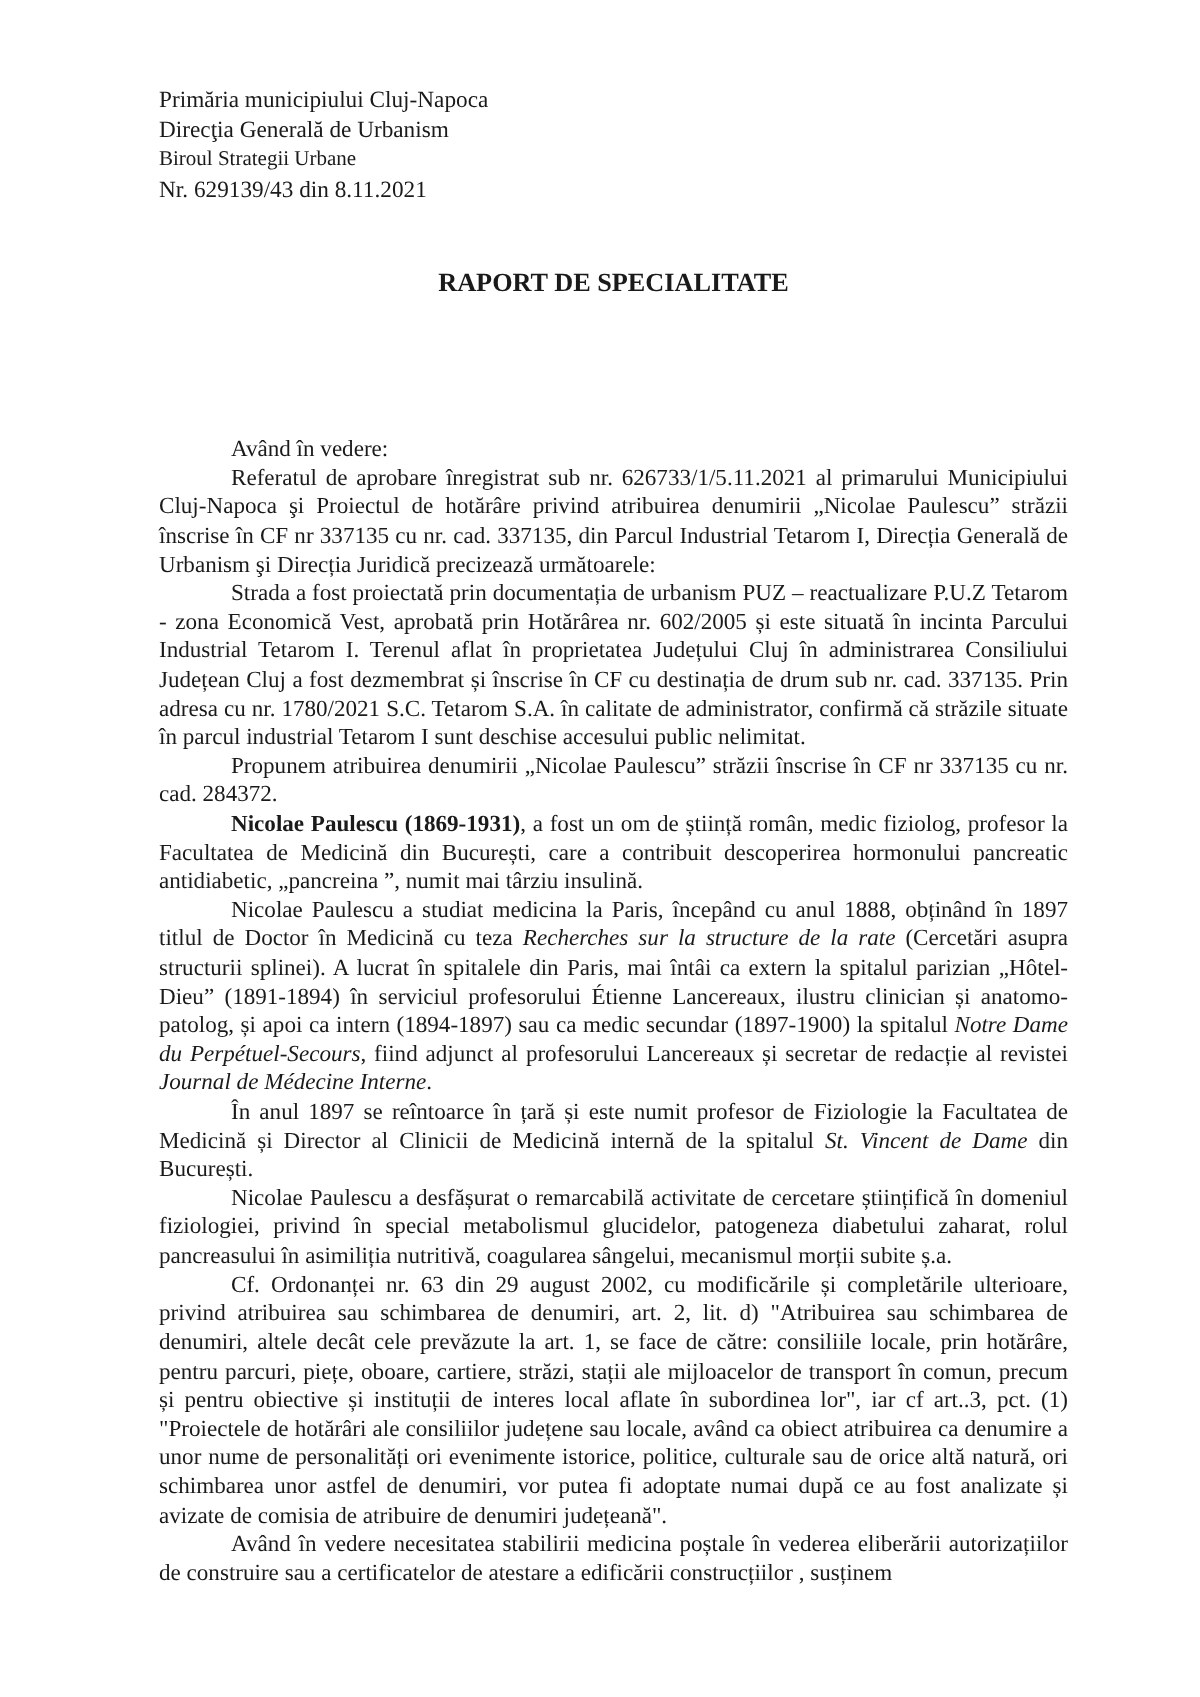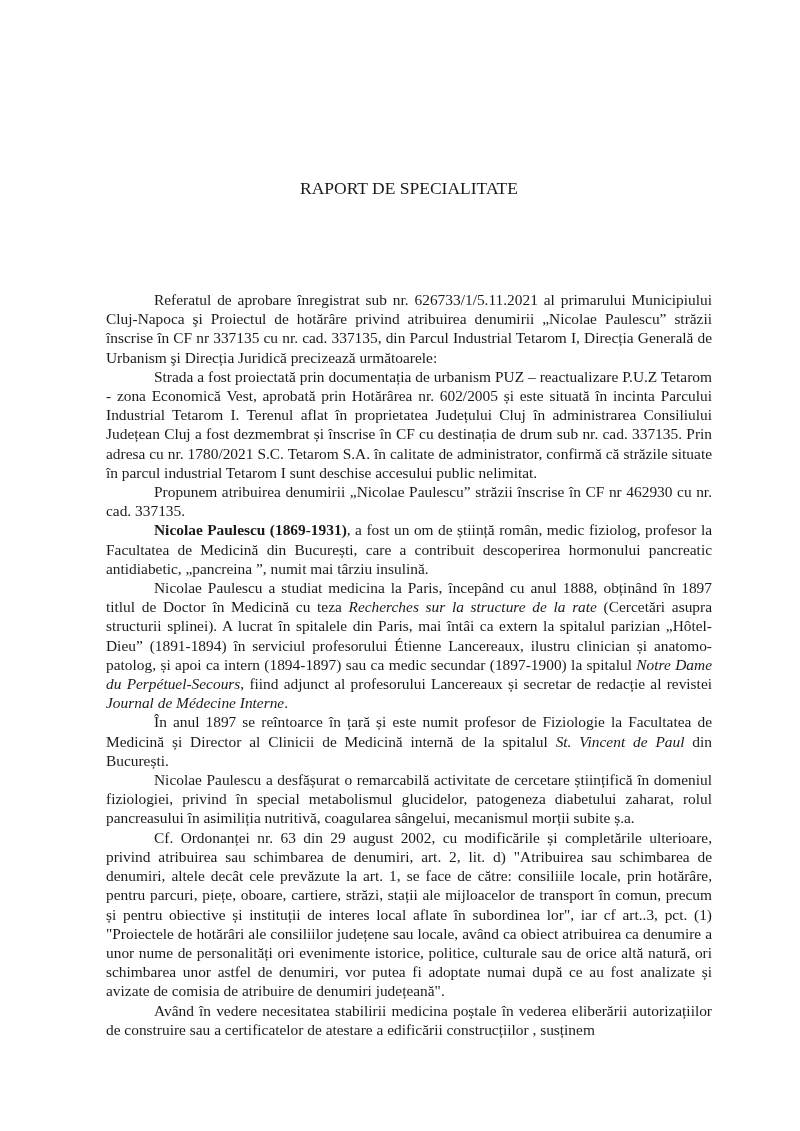--- a/index.html
+++ b/index.html
@@ -4,47 +4,54 @@
 <style>
   html, body { margin: 0; padding: 0; background: #ffffff; }
   body {
     width: 800px; height: 1131px; overflow: hidden; position: relative;
     font-family: "Liberation Serif", "DejaVu Serif", serif;
     color: #1a1a1a;
   }
   .page { position: absolute; left: 0; top: 0; width: 800px; height: 1131px; }
   .header { position: absolute; left: 106px; top: 57px; font-size: 15.5px; line-height: 20px; }
   .header .small { font-size: 14px; }
-  .title-block { position: absolute; left: 106px; top: 176px; width: 606px; text-align: center; font-weight: normal; }
+  .title-block { position: absolute; left: 106px; top: 176px; width: 606px; text-align: center; font-weight: bold; }
   .title { font-size: 17.5px; line-height: 24px; margin-bottom: 4px; }
   .subtitle { font-size: 15.5px; line-height: 19.5px; }
   .body {
     position: absolute; left: 106px; top: 290px; width: 606px;
     font-size: 15.4px; line-height: 19.2px; text-align: justify;
   }
   .body p { margin: 0; text-indent: 48px; }
   .u { text-decoration-color: #777; }
   b { font-weight: bold; }
   i { }
 </style>
 </head>
 <body>
 
 <div class="page">
 
+  <div class="header">
+    <div>Primăria municipiului Cluj-Napoca</div>
+    <div>Direcţia Generală de Urbanism</div>
+    <div class="small">Biroul Strategii Urbane</div>
+    <div>Nr. 629139/43 din 8.11.2021</div>
+  </div>
 
   <div class="title-block">
     <div class="title">RAPORT DE SPECIALITATE</div>
   </div>
 
   <div class="body">
+    <p>Având în vedere:</p>
     <p>Referatul de aprobare înregistrat sub nr. 626733/1/5.11.2021 al primarului Municipiului Cluj-Napoca şi Proiectul de hotărâre privind atribuirea denumirii „Nicolae Paulescu” străzii înscrise în CF nr 337135 cu nr. cad. 337135, din Parcul Industrial Tetarom I, Direcția Generală de Urbanism şi Direcția Juridică precizează următoarele:</p>
     <p>Strada a fost proiectată prin documentația de urbanism PUZ – reactualizare P.U.Z Tetarom - zona Economică Vest, aprobată prin Hotărârea nr. 602/2005 și este situată în incinta Parcului Industrial Tetarom I. Terenul aflat în proprietatea Județului Cluj în administrarea Consiliului Județean Cluj a fost dezmembrat și înscrise în CF cu destinația de drum sub nr. cad. 337135. Prin adresa cu nr. 1780/2021 S.C. Tetarom S.A. în calitate de administrator, confirmă că străzile situate în parcul industrial Tetarom I sunt deschise accesului public nelimitat.</p>
-    <p>Propunem atribuirea denumirii „Nicolae Paulescu” străzii înscrise în CF nr 462930 cu nr. cad. 337135.</p>
+    <p>Propunem atribuirea denumirii „Nicolae Paulescu” străzii înscrise în CF nr 337135 cu nr. cad. 284372.</p>
     <p><b>Nicolae Paulescu (1869-1931)</b><span>, a fost un om de știință român, medic fiziolog, profesor la Facultatea de Medicină din București, care a contribuit descoperirea hormonului pancreatic antidiabetic, „pancreina ”, numit mai târziu insulină.</span></p>
     <p><span>Nicolae Paulescu a studiat medicina la Paris, începând cu anul 1888, obținând în 1897 titlul de Doctor în Medicină cu teza </span><i>Recherches sur la structure de la rate</i><span> (Cercetări asupra structurii splinei). A lucrat în spitalele din Paris, mai întâi ca extern la spitalul parizian „Hôtel-Dieu” (1891-1894) în serviciul profesorului Étienne Lancereaux, ilustru clinician și anatomo-patolog, și apoi ca intern (1894-1897) sau ca medic secundar (1897-1900) la spitalul </span><i>Notre Dame du Perpétuel-Secours</i><span>, fiind adjunct al profesorului Lancereaux și secretar de redacție al revistei </span><i>Journal de Médecine Interne</i><span>.</span></p>
-    <p><span>În anul 1897 se reîntoarce în țară și este numit profesor de Fiziologie la Facultatea de Medicină și Director al Clinicii de Medicină internă de la spitalul </span><i>St. Vincent de Paul</i><span> din București.</span></p>
+    <p><span>În anul 1897 se reîntoarce în țară și este numit profesor de Fiziologie la Facultatea de Medicină și Director al Clinicii de Medicină internă de la spitalul </span><i>St. Vincent de Dame</i><span> din București.</span></p>
     <p><span>Nicolae Paulescu a desfășurat o remarcabilă activitate de cercetare științifică în domeniul fiziologiei, privind în special </span><span class="u">metabolismul</span><span> </span><span class="u">glucidelor</span><span>, patogeneza </span><span class="u">diabetului zaharat</span><span>, rolul pancreasului în asimiliția nutritivă, </span><span class="u">coagularea sângelui</span><span>, mecanismul morții subite ș.a.</span></p>
     <p>Cf. Ordonanței nr. 63 din 29 august 2002, cu modificările și completările ulterioare, privind atribuirea sau schimbarea de denumiri, art. 2, lit. d) "Atribuirea sau schimbarea de denumiri, altele decât cele prevăzute la art. 1, se face de către: consiliile locale, prin hotărâre, pentru parcuri, piețe, oboare, cartiere, străzi, stații ale mijloacelor de transport în comun, precum și pentru obiective și instituții de interes local aflate în subordinea lor", iar cf art..3, pct. (1) "Proiectele de hotărâri ale consiliilor județene sau locale, având ca obiect atribuirea ca denumire a unor nume de personalități ori evenimente istorice, politice, culturale sau de orice altă natură, ori schimbarea unor astfel de denumiri, vor putea fi adoptate numai după ce au fost analizate și avizate de comisia de atribuire de denumiri județeană".</p>
     <p>Având în vedere necesitatea stabilirii medicina poștale în vederea eliberării autorizațiilor de construire sau a certificatelor de atestare a edificării construcțiilor , susținem</p>
   </div>
 
 </div>
 
 </body></html>

